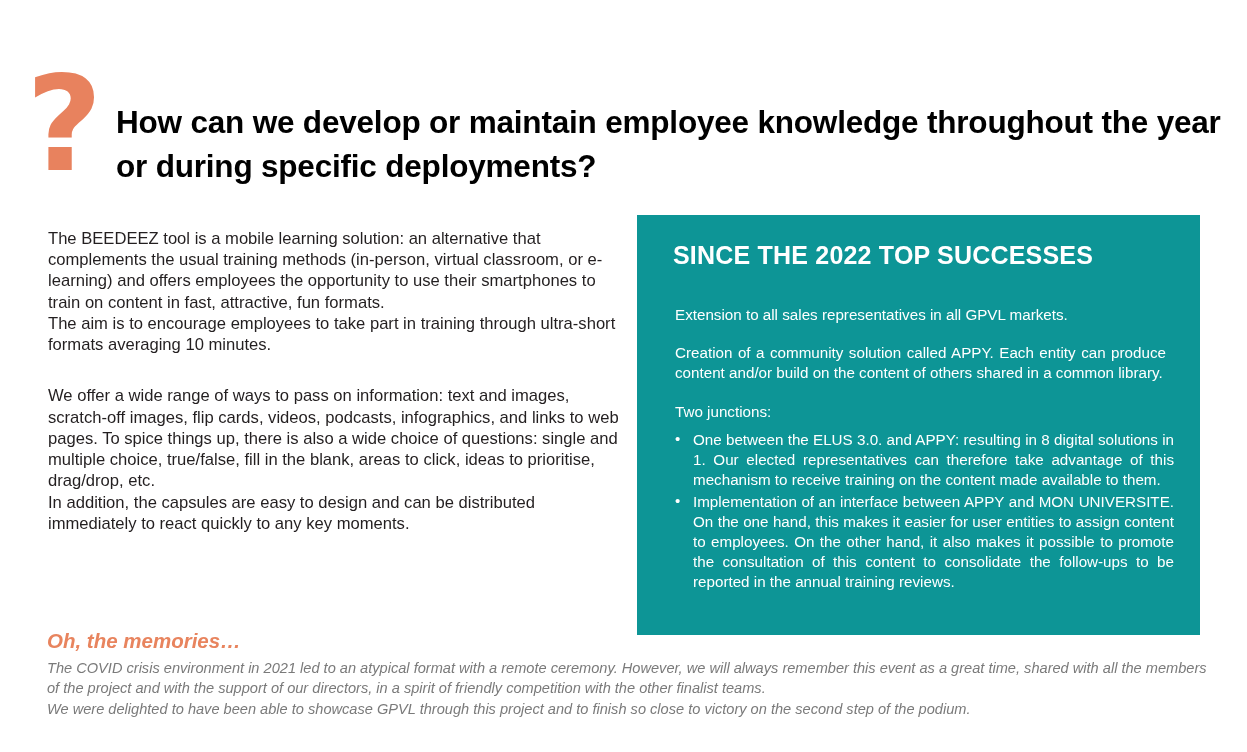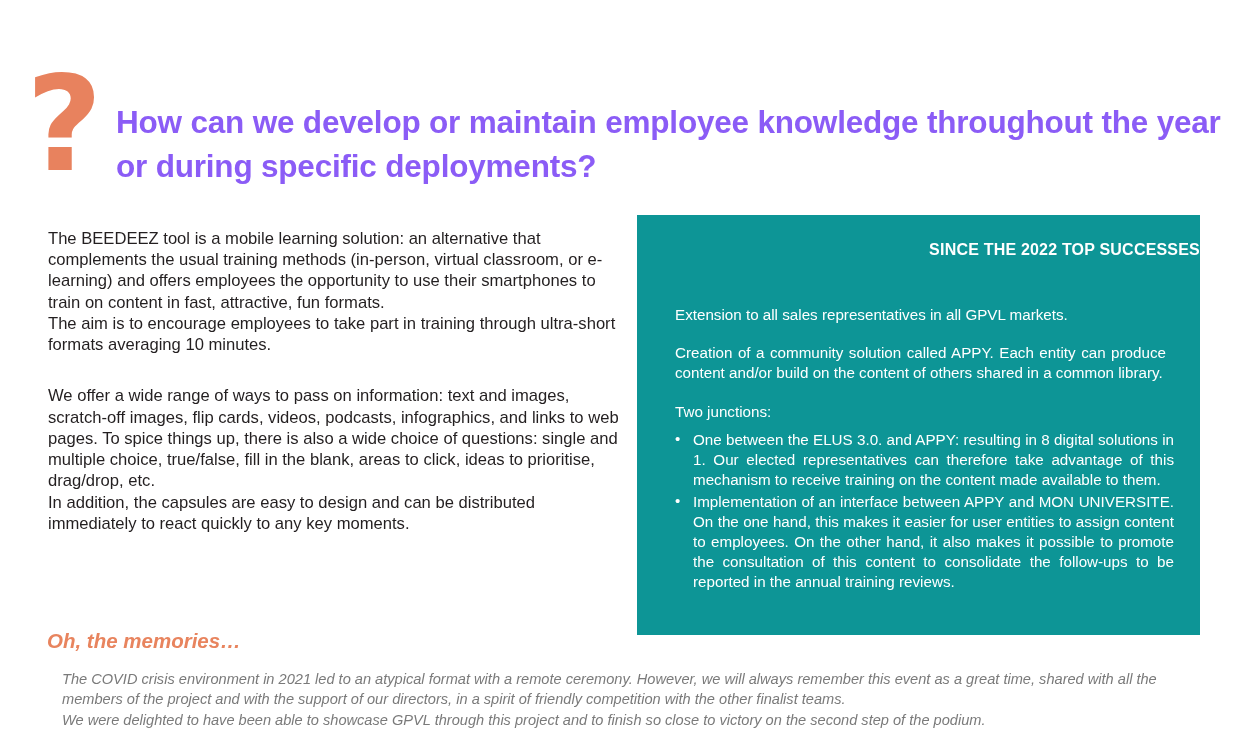--- a/index.html
+++ b/index.html
@@ -37,21 +37,21 @@
     user-select: none;
   }
   .header-title {
     position: absolute;
     left: 116px;
     top: 18px;
     width: 1120px;
     font-size: 31.5px;
     font-weight: bold;
     line-height: 1.38;
-    color: #8b5cf6;
+    color: #000000;
     letter-spacing: -0.2px;
   }
 
   
   .left-col {
     position: absolute;
     left: 48px;
     top: 228px;
     width: 572px;
     font-size: 16.6px;
@@ -74,24 +74,25 @@
     height: 420px;
     background: #0d9596;
     color: #ffffff;
     box-sizing: border-box;
   }
   .panel-title {
     position: absolute;
     left: 0;
     top: 26px;
     width: 563px;
-    text-align: right;
-    font-size: 16px;
+    text-align: left;
+    font-size: 25px;
     font-weight: bold;
     letter-spacing: 0.2px;
+    padding-left: 36px;
   }
   .panel-body {
     position: absolute;
     left: 30px;
     top: 82px;
     width: 507px;
     font-size: 15.2px;
     line-height: 1.33;
   }
   .panel-body p {
@@ -135,21 +136,21 @@
     font-style: italic;
     color: #e8845e;
     line-height: 1.25;
     margin: 0 0 4px 0;
   }
   .footer-body {
     font-size: 14.6px;
     font-style: italic;
     line-height: 1.42;
     color: #7a7a7a;
-    margin: 15px;
+    margin: 0;
   }
   .footer-body p {
     margin: 0;
   }
 </style>
 </head>
 <body>
 
 <div class="header">
   <div class="qmark">?</div>

